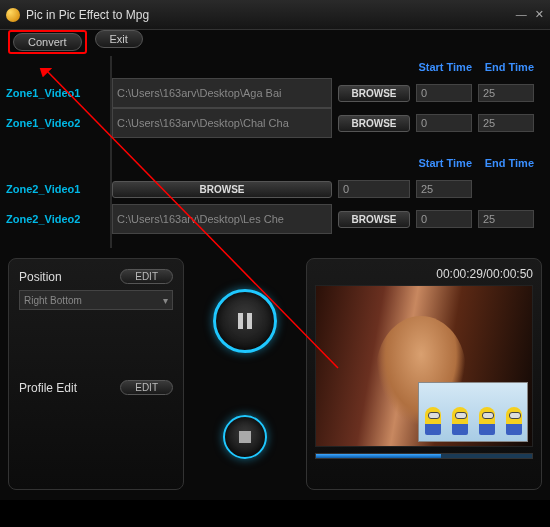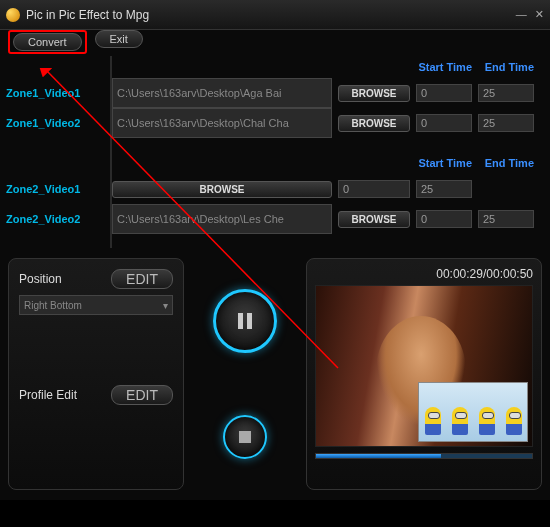--- a/index.html
+++ b/index.html
@@ -120,21 +120,21 @@
   .panel-left { width: 176px; padding: 10px; }
   .panel-mid { width: 78px; display: flex; flex-direction: column; align-items: center; justify-content: space-around; background: transparent; border: none; }
   .panel-right { flex: 1; padding: 8px; }
   .sec-title { color: #ddd; font-size: 12px; margin-bottom: 6px; display:flex; align-items:center; justify-content:space-between;}
   .edit-btn {
     background: linear-gradient(#3a3a3a,#1a1a1a);
     border: 1px solid #555;
     border-radius: 9px;
     padding: 1px 14px;
     color: #bbb;
-    font-size: 14px;
+    font-size: 10px;
     cursor: pointer;
   }
   .combo {
     width: 100%;
     background: #2a2a2a;
     border: 1px solid #444;
     color: #888;
     height: 20px;
     padding: 0 4px;
     font-size: 10px;

